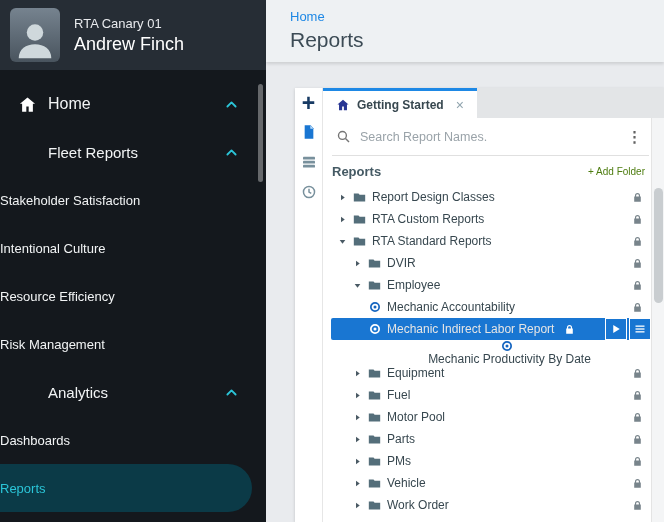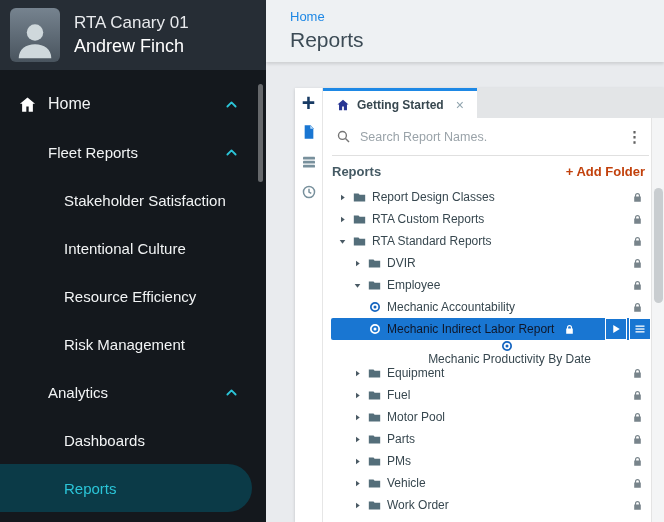--- a/index.html
+++ b/index.html
@@ -5,27 +5,27 @@
   * { margin:0; padding:0; box-sizing:border-box; }
   html,body { width:664px; height:522px; }
   body { font-family:"Liberation Sans", sans-serif; overflow:hidden; background:#e9ebee; }
   .app { display:flex; width:664px; height:522px; }
 
   
   .sidebar { position:relative; width:266px; flex:none; background:#14181d; color:#fff; }
   .profile { height:70px; background:#262d35; display:flex; align-items:center; gap:14px; padding:8px 10px; cursor:pointer; }
   .avatar { width:50px; height:54px; border-radius:6px; overflow:hidden; background:linear-gradient(#76838f,#49545e); flex:none; display:flex; align-items:flex-end; justify-content:center; }
   .avatar svg { width:46px; height:46px; }
-  .org { font-size:17px; color:#e8eaed; margin-bottom:3px; }
+  .org { font-size:13px; color:#e8eaed; margin-bottom:3px; }
   .user { font-size:18px; font-weight:500; color:#fff; }
   .nav { padding-top:10px; }
   .nav-row { height:48px; display:flex; align-items:center; cursor:pointer; position:relative; color:#f2f4f5; }
   .nav-row.top { padding-left:18px; font-size:16px; }
   .nav-row.section { padding-left:48px; font-size:15px; }
-  .nav-row.sub { padding-left:64px; font-size:15px;text-align:center; }
+  .nav-row.sub { font-size:13px;text-align:center; }
   .nav-home-icon { width:19px; height:19px; color:#fff; margin-right:11px; display:inline-flex; }
   .nav-home-icon svg { width:100%; height:100%; }
   .nav-chevron { position:absolute; right:26px; width:17px; height:17px; color:#2bc5d8; display:inline-flex; }
   .nav-chevron svg { width:100%; height:100%; }
   .nav-row.selected { margin-right:14px; background:#0b3a47; border-radius:0 26px 26px 0; }
   .nav-row.selected .nav-label { color:#2bc5d8; }
   .side-scroll { position:absolute; top:84px; right:3px; width:5px; height:98px; background:rgba(255,255,255,.35); border-radius:3px; cursor:pointer; }
 
   
   .main { flex:1; display:flex; flex-direction:column; min-width:0; background:#e9ebee; }
@@ -45,33 +45,33 @@
   .tab-close { color:#90a4ae; font-size:14px; margin-left:5px; cursor:pointer; font-weight:400; }
   .content { flex:1; overflow:hidden; padding-right:13px; }
   .searchrow { height:38px; display:flex; align-items:center; gap:9px; margin:0 2px 0 9px; border-bottom:1px solid #e0e0e0; padding:0 4px; }
   .search-icon { width:15px; height:15px; color:#757575; display:inline-flex; flex:none; }
   .search-icon svg { width:100%; height:100%; }
   .search-input { border:none; outline:none; flex:1; font-size:12.5px; color:#701a75; font-family:inherit; background:transparent; min-width:0; }
   .search-input::placeholder { color:#9aa3a9; }
   .dots { color:#616161; font-size:15px; font-weight:700; cursor:pointer; padding:0 3px; flex:none; }
   .listhead { height:30px; display:flex; align-items:center; justify-content:space-between; padding:0 6px 0 9px; }
   .listtitle { font-size:13px; font-weight:700; color:#455a64; }
-  .addfolder { font-size:13px; color:#c2410c; cursor:pointer; text-decoration:none; font-weight:700; }
+  .addfolder { font-size:10px; color:#4d7c0f; cursor:pointer; text-decoration:none; font-weight:400; }
   .tree { padding-left:8px; }
   .trow { height:22px; display:flex; align-items:center; font-size:12px; color:#37474f; cursor:pointer; }
   .arrow { width:13px; display:inline-flex; flex:none; color:#4a5a64; }
   .arrow svg { width:9px; height:9px; }
   .foldericon { width:15px; height:13px; color:#546e7a; margin:0 5px 0 1px; display:inline-flex; flex:none; }
   .foldericon svg { width:100%; height:100%; }
   .bullet { width:12px; height:12px; color:#1565c0; margin:0 6px 0 1px; display:inline-flex; flex:none; }
   .bullet svg { width:100%; height:100%; }
   .tlabel { white-space:nowrap; }
   .tlock { width:11px; height:11px; color:#78848b; margin-left:auto; margin-right:8px; display:inline-flex; flex:none; }
   .tlock svg { width:100%; height:100%; }
-  .trow.selected { background:#1976d2; color:#0f172a; border-radius:2px; }
+  .trow.selected { background:#1976d2; color:#e5e5e5; border-radius:2px; }
   .trow.selected .bullet { color:#fff; }
   .sel-lock { width:11px; height:11px; color:#fff; margin-left:10px; display:inline-flex; flex:none; }
   .sel-lock svg { width:100%; height:100%; }
   .actions { margin-left:auto; display:flex; gap:2px; }
   .abtn { width:22px; height:22px; background:#1976d2; border:1px solid #fff; display:flex; align-items:center; justify-content:center; cursor:pointer; }
   .abtn svg { width:12px; height:12px; color:#fff; }
   .vscroll { position:absolute; top:30px; right:0; width:13px; bottom:0; background:#f4f5f6; border-left:1px solid #e4e4e4; cursor:pointer; }
   .vthumb { position:absolute; top:70px; left:2px; width:9px; height:115px; background:#c9cdd0; border-radius:5px; }
 </style>
 </head>

